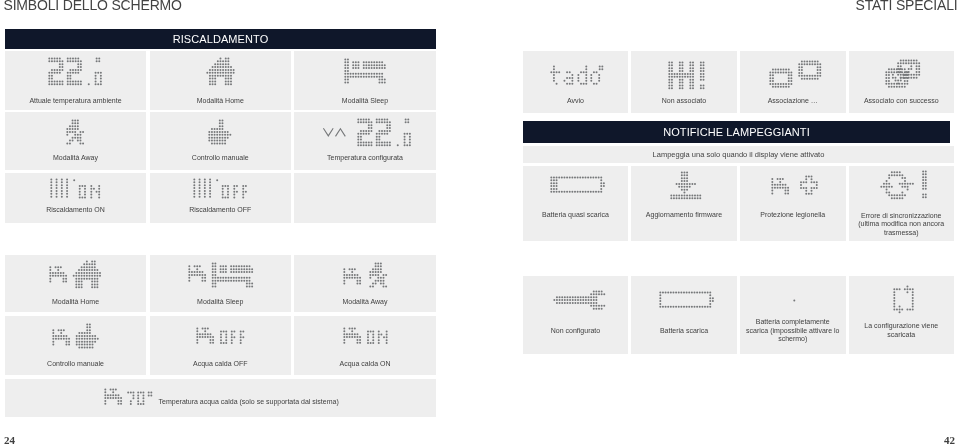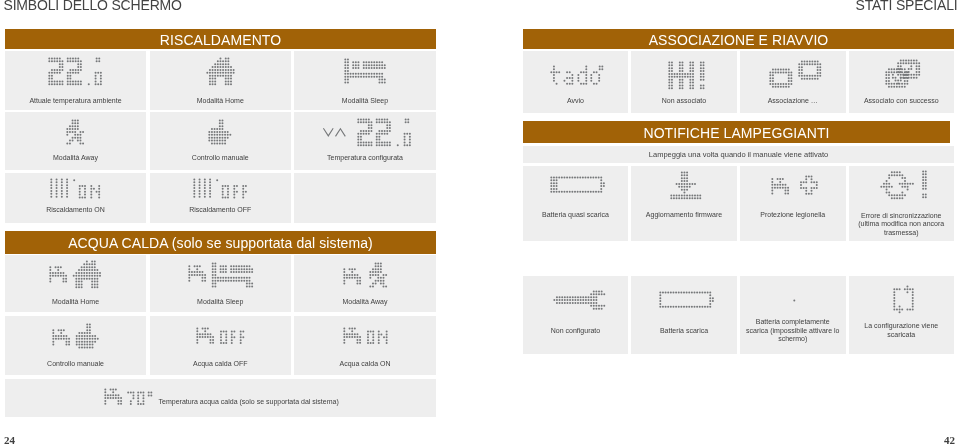--- a/index.html
+++ b/index.html
@@ -1,22 +1,22 @@
 <!DOCTYPE html>
 <html><head>
 <meta charset="utf-8">
 <title>Simboli dello schermo</title>
 <style>
   html,body{margin:0;padding:0;background:#fff;}
   body{width:959px;height:446px;font-family:"Liberation Sans",sans-serif;
        color:#3b3b3b;overflow:hidden;-webkit-font-smoothing:antialiased;}
   .page{position:absolute;left:0;top:0;width:959px;height:446px;background:#fff;border-radius:31px;}
   .ttl{position:absolute;font-size:14px;letter-spacing:-0.18px;color:#434343;white-space:nowrap;font-weight:400;}
-  .bar{position:absolute;background:#a16207;color:#ffffff;display:flex;align-items:center;
-       justify-content:center;font-size:14px;letter-spacing:0.08px;line-height:1;padding-top:1.5px;
+  .bar{position:absolute;background:#0f172a;color:#ffffff;display:flex;align-items:center;
+       justify-content:center;font-size:11px;letter-spacing:0.08px;line-height:1;padding-top:1.5px;
        box-sizing:border-box;}
   .sub{position:absolute;background:#eeeeee;display:flex;align-items:center;justify-content:center;
        font-size:7.5px;color:#444;}
   .cell{position:absolute;background:#eeeeee;overflow:hidden;}
   .cap{position:absolute;left:6px;right:6px;text-align:center;font-size:7px;color:#414141;line-height:8.6px;}
   .art{position:absolute;}
   .pg{position:absolute;font-size:11px;font-weight:700;color:#3f3f3f;
       font-family:"Liberation Serif",serif;}
   svg{display:block;overflow:visible;}
 </style>
@@ -634,23 +634,20 @@
           <circle cx="52.86" cy="7.95" r="1"></circle>
           <circle cx="50.23" cy="10.83" r="1"></circle>
           <circle cx="50.23" cy="13.71" r="1"></circle>
           <circle cx="52.86" cy="13.71" r="1"></circle>
           <circle cx="50.23" cy="16.59" r="1"></circle>
           <circle cx="50.23" cy="19.47" r="1"></circle>
         </svg>
       </div>
     </div>
     <div class="cell" style="left: 294px; top: 172.8px; width: 142px; height: 50px;"></div>
-    <div class="bar" style="left: 5px; top: 231px; width: 431px; height: 22.6px;">
-      <span>ACQUA CALDA (solo se supportata dal sistema)</span>
-    </div>
     <div class="cell" style="left: 5px; top: 254.5px; width: 141px; height: 57.2px;">
       <div class="cap" style="top: 43px;">Modalità Home</div>
       <div class="art" style="left: 44.33px; top: 5.6px;">
         <svg width="52.34" height="28.80" viewBox="0 0 52.34 28.80" fill="#76787a">
           <circle cx="1.31" cy="7.20" r="1"></circle>
           <circle cx="6.57" cy="7.20" r="1"></circle>
           <circle cx="9.21" cy="7.20" r="1"></circle>
           <circle cx="11.83" cy="7.20" r="1"></circle>
           <circle cx="1.31" cy="10.08" r="1"></circle>
           <circle cx="9.21" cy="10.08" r="1"></circle>
@@ -1175,23 +1172,20 @@
           <circle cx="34.19" cy="16.13" r="1"></circle>
           <circle cx="36.82" cy="16.13" r="1"></circle>
           <circle cx="39.45" cy="16.13" r="1"></circle>
           <circle cx="44.71" cy="4.61" r="1"></circle>
           <circle cx="47.34" cy="4.61" r="1"></circle>
           <circle cx="44.71" cy="7.49" r="1"></circle>
           <circle cx="47.34" cy="7.49" r="1"></circle>
         </svg>
       </div>
     </div>
-    <div class="bar" style="left: 523px; top: 29px; width: 431px; height: 19.5px;">
-      <span>ASSOCIAZIONE E RIAVVIO</span>
-    </div>
     <div class="cell" style="left: 523px; top: 51px; width: 105px; height: 62px;">
       <div class="cap" style="top: 46px;">Avvio</div>
       <div class="art" style="left: 27.38px; top: 13.92px;">
         <svg width="53.65" height="20.16" viewBox="0 0 53.65 20.16" fill="#76787a">
           <circle cx="3.94" cy="1.44" r="1"></circle>
           <circle cx="3.94" cy="4.32" r="1"></circle>
           <circle cx="1.31" cy="7.20" r="1"></circle>
           <circle cx="3.94" cy="7.20" r="1"></circle>
           <circle cx="6.57" cy="7.20" r="1"></circle>
           <circle cx="9.21" cy="7.20" r="1"></circle>
@@ -1537,21 +1531,21 @@
           <circle cx="13.15" cy="21.60" r="1"></circle>
           <circle cx="15.78" cy="21.60" r="1"></circle>
           <circle cx="13.15" cy="24.48" r="1"></circle>
         </svg>
       </div>
     </div>
     <div class="bar" style="left: 523px; top: 121px; width: 427px; height: 22px;">
       <span>NOTIFICHE LAMPEGGIANTI</span>
     </div>
     <div class="sub" style="left: 523px; top: 146px; width: 431px; height: 17px;">
-      <span>Lampeggia una volta quando il manuale viene attivato</span>
+      <span>Lampeggia una solo quando il display viene attivato</span>
     </div>
     <div class="cell" style="left: 523px; top: 166px; width: 105px; height: 75px;">
       <div class="cap" style="top: 45px;">Batteria quasi scarica</div>
       <div class="art" style="left: 27.18px; top: 10.36px;">
         <svg width="55.23" height="17.28" viewBox="0 0 55.23 17.28" fill="#76787a">
           <circle cx="1.31" cy="1.44" r="1"></circle>
           <circle cx="3.94" cy="1.44" r="1"></circle>
           <circle cx="6.57" cy="1.44" r="1"></circle>
           <circle cx="9.21" cy="1.44" r="1"></circle>
           <circle cx="11.83" cy="1.44" r="1"></circle>

